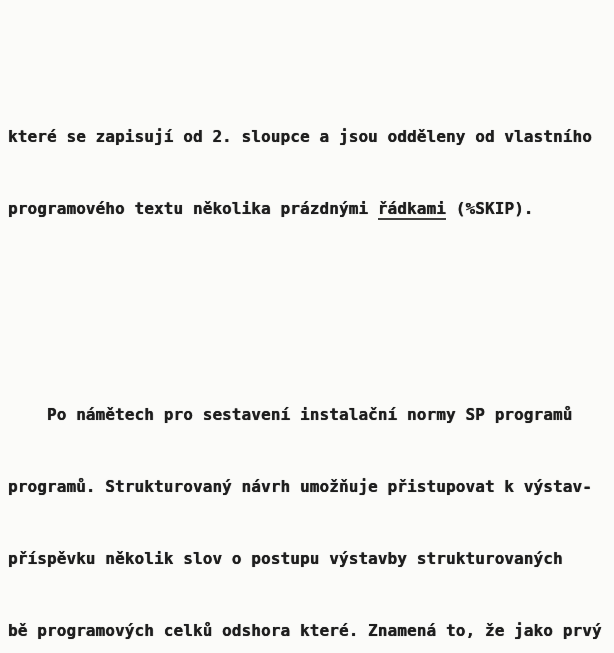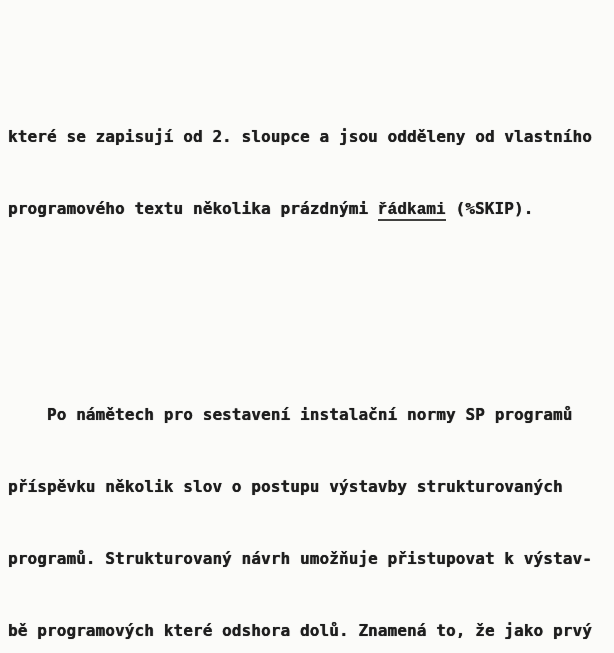--- a/index.html
+++ b/index.html
@@ -26,38 +26,37 @@
     text-shadow: 0 0 0.7px rgba(25,25,25,0.85), 0.4px 0.3px 0 rgba(40,40,40,0.35);
   }
   .line {
     height: 24px;
   }
   .para-main {
     margin-top: 14px;
   }
   .u {
     border-bottom: 2px solid rgba(30,30,30,0.85);
-    font-family: Liberation Mono, monospace;
   }
 </style>
 </head>
 <body>
 
 <div class="page">
 
   <div class="para">
     <div class="line">které se zapisují od 2. sloupce a jsou odděleny od vlastního</div>
     <div class="line"><span>programového textu několika prázdnými </span><span class="u">řádkami</span><span> (%SKIP).</span></div>
   </div>
 
   <div class="para para-main">
     <div class="line">    Po námětech pro sestavení instalační normy SP programů</div>
+    <div class="line">programů. Strukturovaný návrh umožňuje přistupovat k výstav-</div>
     <div class="line">příspěvku několik slov o postupu výstavby strukturovaných</div>
-    <div class="line">programů. Strukturovaný návrh umožňuje přistupovat k výstav-</div>
-    <div class="line">bě programových které odshora dolů. Znamená to, že jako prvý</div>
+    <div class="line">bě programových celků odshora které. Znamená to, že jako prvý</div>
     
     
     
     
     
     
     
     
     
     

